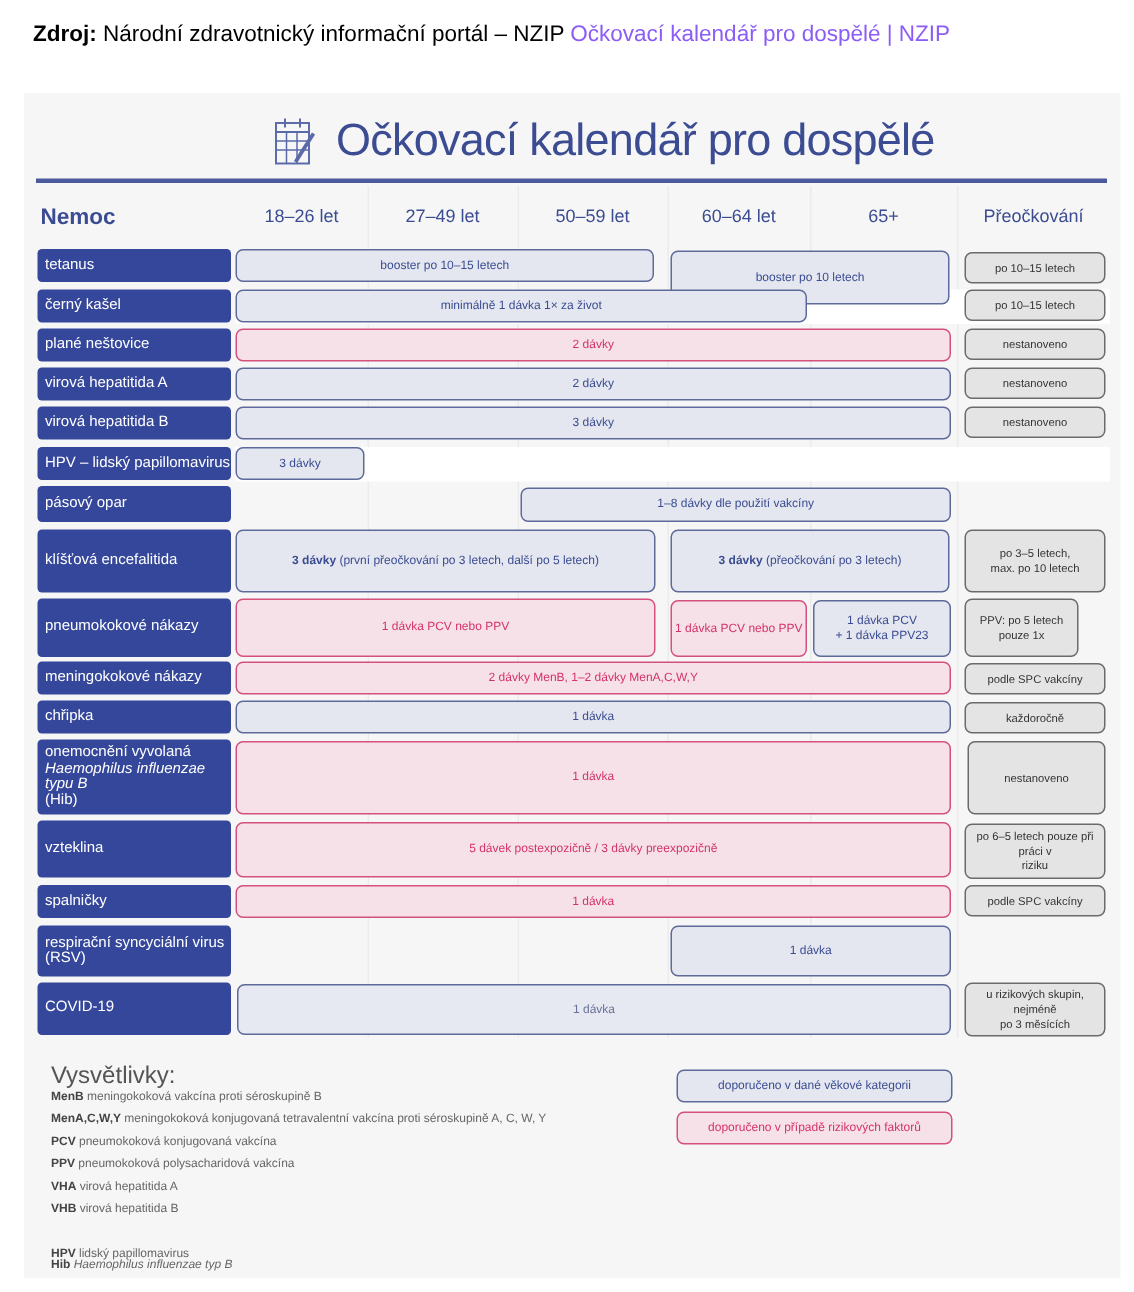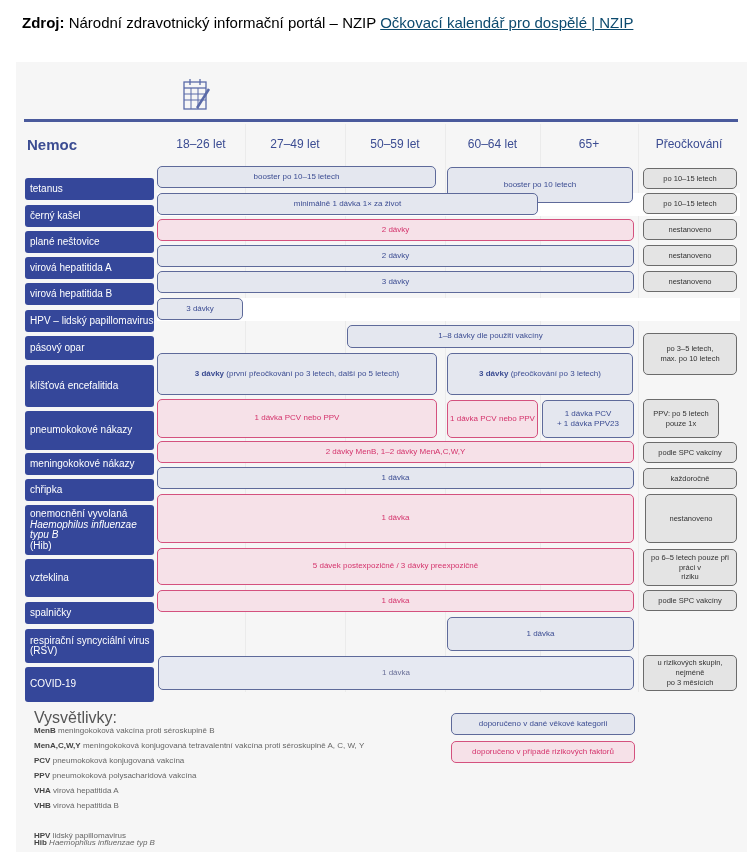--- a/index.html
+++ b/index.html
@@ -1,28 +1,28 @@
 <!DOCTYPE html>
 <html><head>
 <meta charset="utf-8">
 <style>
   html, body { margin:0; padding:0; }
   body { width:756px; height:861px; background:#ffffff; position:relative; overflow:hidden; font-family:"Liberation Sans", sans-serif; }
   .source { position:absolute; left:22px; top:14px; font-size:15px; color:#000; white-space:nowrap; }
   .source b { font-weight:bold;text-align:center; }
-  .source a { color:#0c4a6e; text-decoration:underline; }
+  .source a { color:#8b5cf6; }
   .card { position:absolute; left:16px; top:62px; width:731px; height:790px; background:#f6f6f6; }
   .title { position:absolute; left:182px; top:72px; height:44px; display:flex; align-items:center; }
   .title-icon { width:30px; height:34px; margin-right:12px; }
   .title-text { font-size:30px; color:#3b4c92; font-family:"Liberation Sans", sans-serif; letter-spacing:-0.5px; }
   .hr { position:absolute; left:24px; top:119px; width:714px; height:3px; background:#4a5a9c; }
   .colhead { position:absolute; top:130px; height:28px; display:flex; align-items:center; justify-content:center; font-size:12px; color:#3b4c92; }
   .colhead.first { justify-content:flex-start; font-size:15px; font-weight:bold; }
   .colsep { position:absolute; top:124px; width:1px; height:568px; background:#ebebeb; }
-  .rowlabel { position:absolute; left:25px; width:129px; background:#35479a; color:#fff; font-size:10px; border-radius:3px; display:flex; align-items:center; padding-left:5px; box-sizing:border-box; line-height:1.05;margin-top:12px; }
+  .rowlabel { position:absolute; left:25px; width:129px; background:#35479a; color:#fff; font-size:10px; border-radius:3px; display:flex; align-items:center; padding-left:5px; box-sizing:border-box; line-height:1.05; }
   .bar { position:absolute; border-radius:5px; display:flex; align-items:center; justify-content:center; text-align:center; font-size:8px; box-sizing:border-box; line-height:1.3; }
   .bar.blue { background:#e4e7ef; border:1.5px solid #5e6a9a; color:#3b4c92; }
   .bar.pink { background:#f6e1e8; border:1.5px solid #d4517e; color:#d4326b; }
   .bar.grey { background:#e4e4e4; border:1.5px solid #6b6b6b; color:#333; font-size:7.5px; }
   .whiterow { position:absolute; left:157px; width:583px; background:#ffffff; }
   .legend-title { position:absolute; left:34px; top:709px; font-size:16px; color:#555; }
   .legend-item { position:absolute; left:34px; font-size:8px; color:#666; white-space:nowrap; }
   .legend-item b { color:#444; }
   .legend-box { position:absolute; left:451px; width:184px; height:22px; font-size:8px; }
 </style>
@@ -42,20 +42,21 @@
     <rect x="2" y="5" width="22" height="27" fill="none" stroke="#5a6aa8" stroke-width="1.3"></rect>
     <line x1="2" y1="11" x2="24" y2="11" stroke="#5a6aa8" stroke-width="1.3"></line>
     <line x1="8" y1="2" x2="8" y2="8" stroke="#5a6aa8" stroke-width="1.3"></line>
     <line x1="18" y1="2" x2="18" y2="8" stroke="#5a6aa8" stroke-width="1.3"></line>
     <line x1="2" y1="17" x2="24" y2="17" stroke="#5a6aa8" stroke-width="1"></line>
     <line x1="2" y1="23" x2="24" y2="23" stroke="#5a6aa8" stroke-width="1"></line>
     <line x1="9" y1="11" x2="9" y2="32" stroke="#5a6aa8" stroke-width="1"></line>
     <line x1="16" y1="11" x2="16" y2="32" stroke="#5a6aa8" stroke-width="1"></line>
     <line x1="27" y1="12" x2="15" y2="31" stroke="#5a6aa8" stroke-width="2.5"></line>
   </svg>
+  <span class="title-text">Očkovací kalendář pro dospělé</span>
 </div>
 
 <div class="hr"></div>
 
 <div class="colsep" style="left:245px"></div>
 <div class="colsep" style="left:345px"></div>
 <div class="colsep" style="left:445px"></div>
 <div class="colsep" style="left:540px"></div>
 <div class="colsep" style="left:638px"></div>
 
@@ -97,21 +98,21 @@
 <div class="rowlabel" style="top:324px;height:24px">pásový opar</div>
 <div class="bar blue" style="left:347px;top:325px;width:287px;height:23px">1–8 dávky dle použití vakcíny</div>
 
 <div class="rowlabel" style="top:353px;height:42px">klíšťová encefalitida</div>
 <div class="bar blue" style="left:157px;top:353px;width:280px;height:42px">
     <span><b>3 dávky</b><span> (první přeočkování po 3 letech, další po 5 letech)</span></span>
   </div>
 <div class="bar blue" style="left:447px;top:353px;width:186px;height:42px">
     <span><b>3 dávky</b><span> (přeočkování po 3 letech)</span></span>
   </div>
-<div class="bar grey" style="left:643px;top:333px;width:94px;height:42px">
+<div class="bar grey" style="left:643px;top:353px;width:94px;height:42px">
     <span><span>po 3–5 letech,</span><br><span>max. po 10 letech</span></span>
   </div>
 
 <div class="rowlabel" style="top:399px;height:39px">pneumokokové nákazy</div>
 <div class="bar pink" style="left:157px;top:399px;width:280px;height:39px">1 dávka PCV nebo PPV</div>
 <div class="bar pink" style="left:447px;top:400px;width:91px;height:38px">1 dávka PCV nebo PPV</div>
 <div class="bar blue" style="left:542px;top:400px;width:92px;height:38px">
     <span><span>1 dávka PCV</span><br><span>+ 1 dávka PPV23</span></span>
   </div>
 <div class="bar grey" style="left:643px;top:399px;width:76px;height:39px">PPV: po 5 letech pouze 1x</div>

